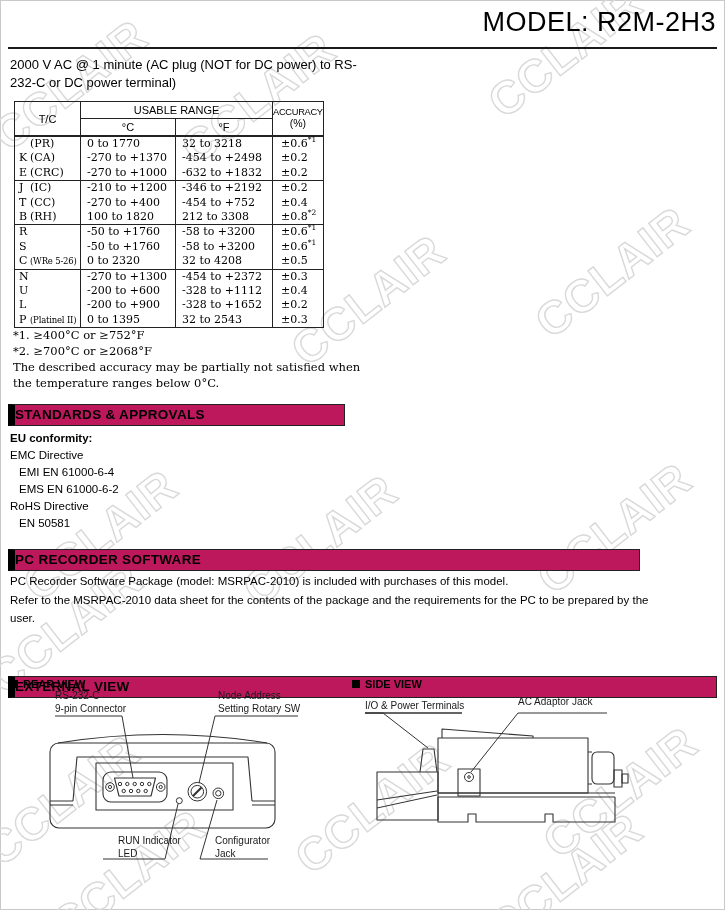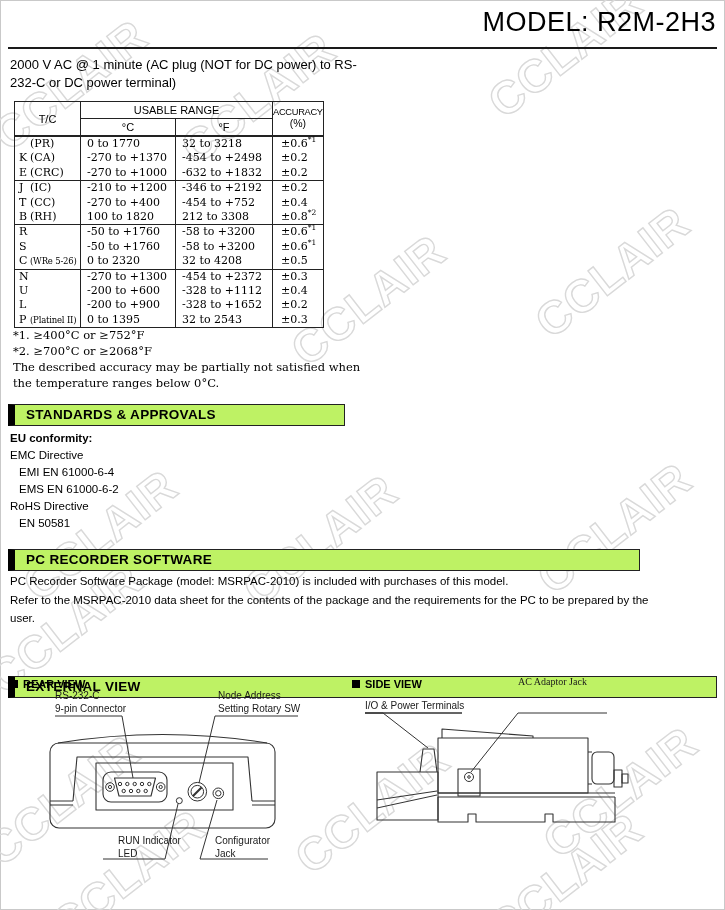--- a/index.html
+++ b/index.html
@@ -33,23 +33,23 @@
   .tc-table td.col-tc{padding-left:4px;}
   .tcl{display:inline-block;width:11px;}
   .tcp{font-size:11px;}
   .tcp[data-size="small"]{font-size:8.5px;letter-spacing:-.2px;}
   .col-a{padding-left:8px !important;}
   .asup{font-size:7.5px;vertical-align:super;line-height:0;}
   
   .footnotes{position:absolute;left:13px;top:327px;font-family:"DejaVu Serif",serif;
              font-size:11.5px;line-height:16px;color:#000;}
   
-  .secbar{position:absolute;box-sizing:border-box;height:22px;background:#bef264;
+  .secbar{position:absolute;box-sizing:border-box;height:22px;background:#be185d;
           border:1px solid #222;border-left:7px solid #000;line-height:20px;
-          font-weight:bold;font-size:13.5px;letter-spacing:.3px;padding-left:11px;color:#000;}
+          font-weight:bold;font-size:13.5px;letter-spacing:.3px;padding-left:0;color:#000;}
   .bar-std{left:8px;top:404px;width:337px;}
   .bar-pc{left:8px;top:549px;width:632px;}
   .bar-ev{left:8px;top:676px;width:709px;}
   .stdlist{position:absolute;left:10px;top:430px;font-size:11.5px;line-height:17px;color:#000;}
   .stdlist .b{font-weight:bold;}
   .stdlist .ind{padding-left:9px;}
   .pctext{position:absolute;left:10px;top:572px;width:707px;font-size:11.5px;
           line-height:18.7px;color:#000;}
   
   .subhead{position:absolute;font-size:11px;font-weight:bold;color:#000;margin-top:6px;}
@@ -59,21 +59,21 @@
   
   .dsvg{position:absolute;z-index:1;}
   .svg-rear{left:0;top:686px;}
   .svg-side{left:350px;top:686px;}
   .dlabel{position:absolute;z-index:2;font-size:10px;line-height:12.5px;color:#1a1a1a;white-space:nowrap;}
   .lb-rs232{left:55px;top:690px;}
   .lb-node{left:218px;top:690px;}
   .lb-run{left:118px;top:835px;}
   .lb-config{left:215px;top:835px;}
   .lb-io{left:365px;top:700px;}
-  .lb-ac{left:518px;top:676px;font-family:Liberation Serif, serif;}
+  .lb-ac{left:518px;top:696px;}
   svg .ln{stroke:#333;stroke-width:1;fill:none;}
   svg .shape{stroke:#333;stroke-width:1.1;fill:none;stroke-linejoin:round;}
   svg .dot{stroke:#333;stroke-width:1;fill:none;}
 </style>
 </head>
 <body>
 
 <div class="page">
 
   <span class="wm" style="left:70px;top:85px">CCLAIR</span>

